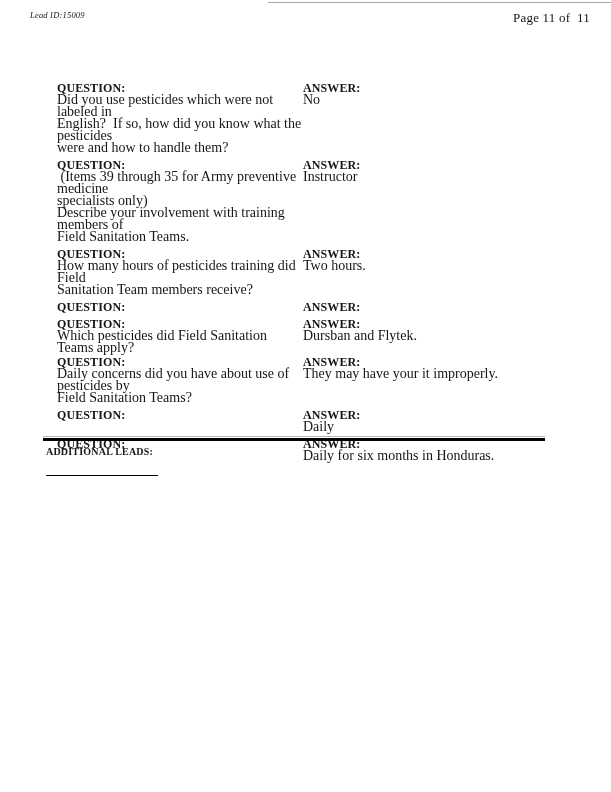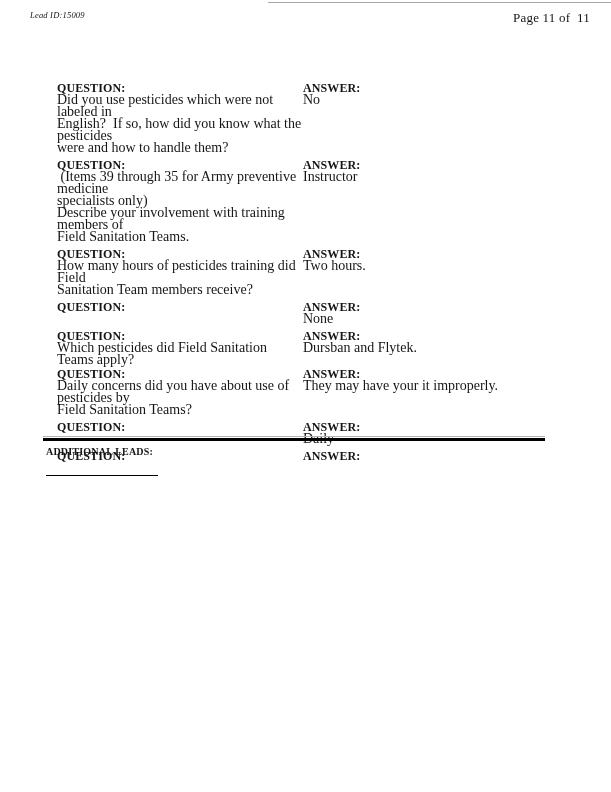--- a/index.html
+++ b/index.html
@@ -103,21 +103,20 @@
       <div class="qa-text">Two hours.</div>
     </div>
   </div>
 
   <div class="qa">
     <div>
       <div class="qa-label">QUESTION:</div>
     </div>
     <div>
       <div class="qa-label">ANSWER:</div>
-      <div class="qa-text">None</div>
     </div>
   </div>
 
   <div class="qa">
     <div>
       <div class="qa-label">QUESTION:</div>
       <div class="qa-text">Which pesticides did Field Sanitation Teams apply?</div>
     </div>
     <div>
       <div class="qa-label">ANSWER:</div>
@@ -146,20 +145,21 @@
       <div class="qa-text">Daily</div>
     </div>
   </div>
 
   <div class="qa">
     <div>
       <div class="qa-label">QUESTION:</div>
     </div>
     <div>
       <div class="qa-label">ANSWER:</div>
+      <div class="qa-text">Daily for six months in Honduras.</div>
     </div>
   </div>
 
 </div>
 
 <div class="footer">
   <div class="rule-thin"></div>
   <div class="rule-thick"></div>
   <span class="additional-leads">ADDITIONAL LEADS:</span>
 </div>

